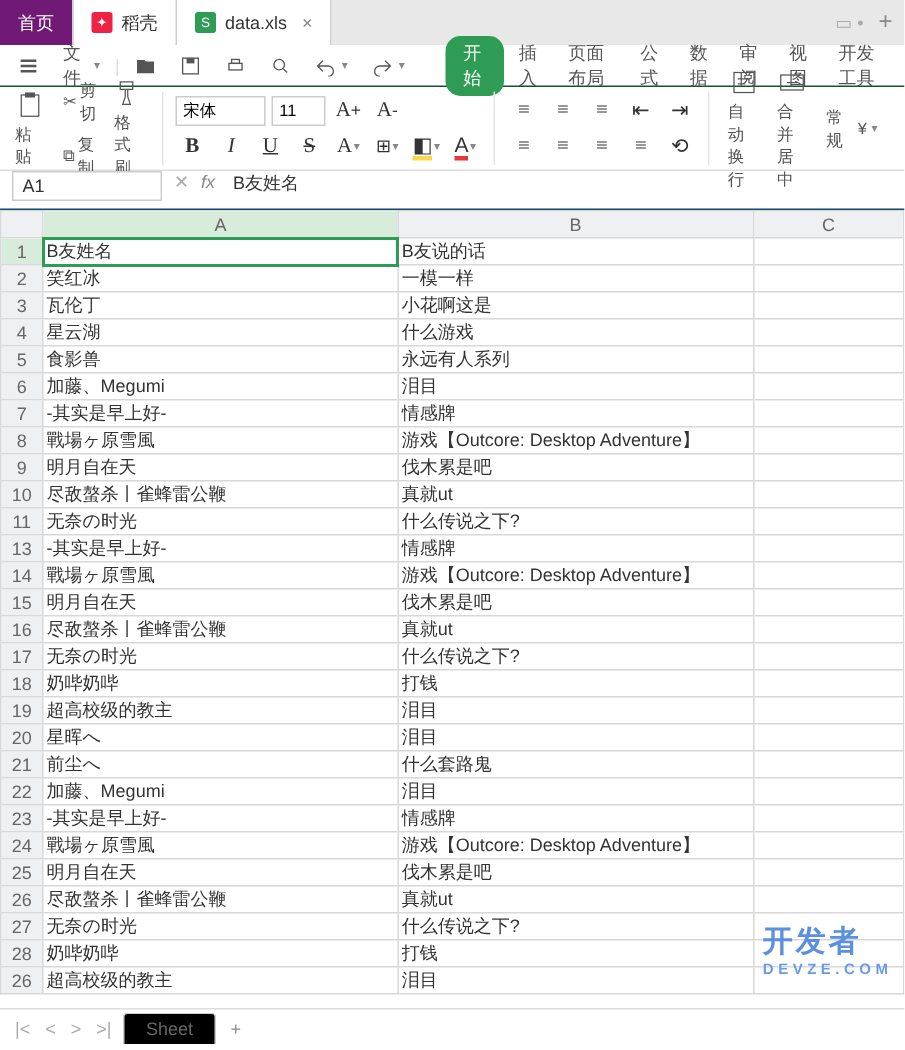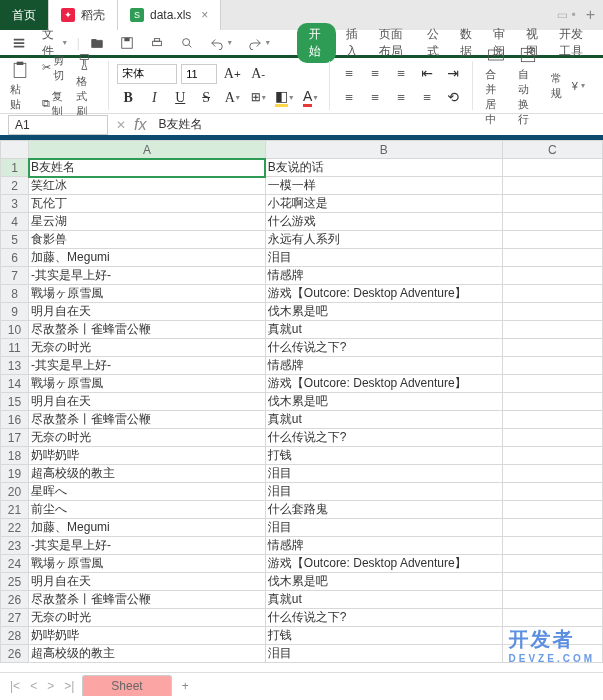--- a/index.html
+++ b/index.html
@@ -1,57 +1,57 @@
 <!DOCTYPE html>
 <html><head>
 <meta charset="utf-8">
 <style>
 *{box-sizing:border-box;margin:0;padding:0;font-family:"Microsoft YaHei",Arial,sans-serif}
 body{width:603px;height:700px;overflow:hidden;background:#fff;font-size:12px;color:#333;position:relative}
 .tabs-bar{height:30px;background:#e8e8e8;display:flex;align-items:stretch}
 .tab{display:flex;align-items:center;padding:0 12px;gap:6px;font-size:12px;cursor:pointer;border-right:1px solid #d0d0d0}
-.tab.active{background:#14532d;color:#fff}
+.tab.active{background:#701a75;color:#fff}
 .tab-icon{width:14px;height:14px;display:flex;align-items:center;justify-content:center;font-size:11px}
 .tab-close{margin-left:4px;opacity:.6}
 .tab-spacer{flex:1;display:flex;align-items:center;justify-content:flex-end;padding-right:8px;gap:10px}
-.main-toolbar{height:28px;display:flex;align-items:center;border-bottom:3px solid #14532d;padding:0 6px;gap:4px}
+.main-toolbar{height:28px;display:flex;align-items:center;border-bottom:1px solid #14532d;padding:0 6px;gap:4px}
 .tb-btn{padding:2px 6px;display:flex;align-items:center;gap:3px;cursor:pointer;color:#555;font-size:12px}
 .tb-btn svg{width:14px;height:14px}
 .ribbon-tabs{display:flex;align-items:center;gap:2px;margin-left:17px}
 .ribbon-tab{padding:3px 8px;font-size:12px;cursor:pointer;color:#555}
 .ribbon-tab.active{background:#2e9c55;color:#fff;border-radius:10px;padding:3px 12px}
 .ribbon{height:56px;border-bottom:1px solid #ddd;display:flex;align-items:stretch;padding:3px 6px;gap:8px}
 .ribbon-group{display:flex;flex-direction:column;justify-content:center;gap:2px;border-right:1px solid #e5e5e5;padding-right:8px}
 .ribbon-row{display:flex;align-items:center;gap:4px}
 .rb-btn{padding:2px 4px;display:flex;align-items:center;gap:2px;cursor:pointer;color:#555;font-size:11px}
 .rb-big{flex-direction:column;font-size:11px;padding:2px 4px;gap:2px}
 .rb-big svg{width:20px;height:20px}
 .font-select{border:1px solid #ccc;height:20px;font-size:11px;padding:0 4px;background:#fff}
 .font-name{width:60px}
 .font-size{width:36px}
 .style-btn{width:22px;height:22px;display:flex;align-items:center;justify-content:center;cursor:pointer;font-family:"Times New Roman",serif;font-size:14px}
 .dd{font-size:8px;color:#888;margin-left:1px}
-.name-box-row{height:26px;display:flex;align-items:center;border-bottom:5px solid #0c4a6e;padding:0 8px;gap:8px}
+.name-box-row{height:26px;display:flex;border-bottom:1px solid #0c4a6e;padding:0 8px;gap:8px}
 .name-box{border:1px solid #ccc;width:100px;height:20px;padding:0 6px;font-size:12px;display:flex;align-items:center;background:#fff}
-.fx-label{font-style:italic;color:#888;font-size:16px}
+.fx-label{font-style:italic;color:#888;font-size:12px}
 .formula-bar{flex:1;font-size:12px;color:#333;padding-left:4px}
 .grid-wrap{position:relative;height:532px;overflow:hidden}
-.hw-watermark{position:absolute;right:8px;bottom:8px;font-size:20px;color:#5b8fe0;font-weight:bold;letter-spacing:2px;pointer-events:none;font-family:"SimHei",sans-serif}
+.hw-watermark{position:absolute;right:8px;bottom:20px;font-size:20px;color:#5b8fe0;font-weight:bold;letter-spacing:2px;pointer-events:none;font-family:"SimHei",sans-serif}
 .hw-watermark .sub{font-size:10px;letter-spacing:3px;display:block;text-align:center;color:#6a9be6}
 table.grid{border-collapse:collapse;width:100%;table-layout:fixed}
 table.grid th,table.grid td{border:1px solid #d8d8d8;height:17px;font-size:12px;padding:0 2px;overflow:hidden;white-space:nowrap;text-align:left;font-weight:normal}
 table.grid thead th{background:#eef0f2;text-align:center;color:#666;height:18px}
 table.grid .rowhead{background:#eef0f2;text-align:center;color:#666;width:28px}
 table.grid td.selected{outline:2px solid #2e9c55;outline-offset:-1px;background:#fff}
 table.grid thead th.selcol,table.grid .rowhead.selrow{background:#d8ecdc}
 .corner{width:28px;background:#eef0f2}
 .sheet-bar{height:26px;border-top:1px solid #ddd;display:flex;align-items:center;padding:0 6px;gap:4px;font-size:12px;color:#666}
 .sheet-nav{display:flex;gap:2px}
 .sheet-nav span{padding:2px 4px;cursor:pointer;color:#aaa}
-.sheet-tab{padding:3px 28px;border:1px solid #ccc;border-bottom:none;background:#fca5a5;border-radius:3px 3px 0 0;cursor:pointer}
+.sheet-tab{padding:3px 14px;border:1px solid #ccc;border-bottom:none;background:#000000;border-radius:3px 3px 0 0;cursor:pointer}
 .sheet-add{padding:2px 6px;cursor:pointer;color:#888}
 .icon-fill{fill:currentColor}
 </style>
 </head>
 <body>
 
 <div class="tabs-bar">
   <div class="tab active">
     <span>首页</span>
   </div>
@@ -197,31 +197,31 @@
       <span class="style-btn">≡</span>
       <span class="style-btn">≡</span>
       <span class="style-btn">⟲</span>
     </div>
   </div>
 
   <div class="ribbon-group" style="border-right:none">
     <div class="ribbon-row">
       <div class="rb-btn rb-big">
         <svg viewBox="0 0 24 24">
+            <rect x="4" y="4" width="16" height="16" fill="none" stroke="#555"></rect>
+            <path d="M7 9h10M7 13h6" stroke="#555"></path>
+          </svg>
+        <span>自动换行</span>
+      </div>
+      <div class="rb-btn rb-big">
+        <svg viewBox="0 0 24 24">
             <rect x="3" y="6" width="18" height="12" fill="none" stroke="#555"></rect>
             <path d="M8 12h8" stroke="#555"></path>
           </svg>
         <span>合并居中</span>
-      </div>
-      <div class="rb-btn rb-big">
-        <svg viewBox="0 0 24 24">
-            <rect x="4" y="4" width="16" height="16" fill="none" stroke="#555"></rect>
-            <path d="M7 9h10M7 13h6" stroke="#555"></path>
-          </svg>
-        <span>自动换行</span>
       </div>
       <div style="display:flex;flex-direction:row;gap:2px">
         <span class="rb-btn">
             <span>常规</span>
           </span>
         <span class="rb-btn">
             <span>¥</span>
             <span class="dd">▾</span>
           </span>
       </div>

